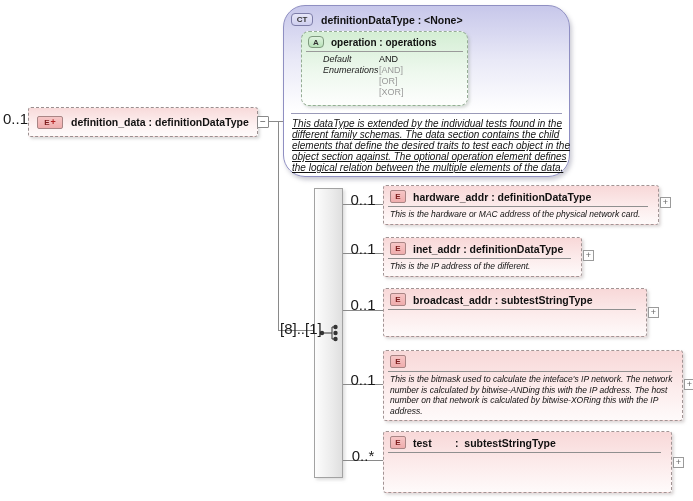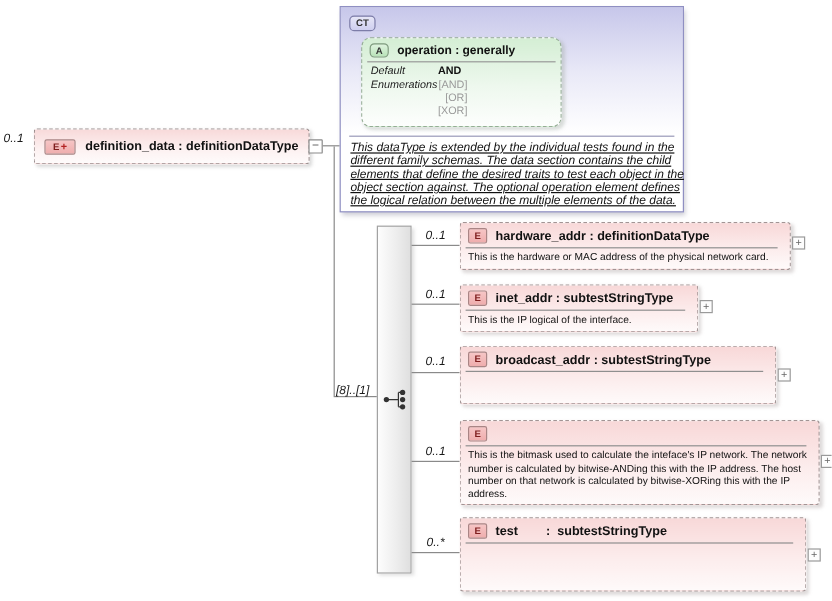--- a/index.html
+++ b/index.html
@@ -5,21 +5,21 @@
   * { margin:0; padding:0; box-sizing:border-box; }
   body { background:#ffffff; font-family:"Liberation Sans","DejaVu Sans",sans-serif; }
   .stage { position:relative; width:693px; height:501px; background:#ffffff; overflow:hidden; }
 
   
   .hline, .vline { position:absolute; background:#8a8a8a; }
   .hline { height:1px; }
   .vline { width:1px; }
 
   
-  .card { position:absolute; font-style:italic; font-size:10px; color:#1a1a1a; white-space:pre; }
+  .card { position:absolute; font-size:15px; color:#1a1a1a; white-space:pre; }
 
   
   .box-root { position:absolute; left:28px; top:107px; width:230px; height:30px;
     border:1px dashed #9b8f8f; border-radius:3px;
     background:linear-gradient(180deg,#f8dada 0%,#fdf1f1 60%,#fefbfb 100%);
     box-shadow:2px 2px 3px rgba(150,150,150,.35);
     display:flex; align-items:center; padding-left:8px; gap:8px; }
   .root-title { font-weight:bold; font-size:10.5px; color:#111; white-space:pre; }
 
   .badge-e { width:26px; height:13px; border:1px solid #a98585; border-radius:2px;
@@ -27,21 +27,21 @@
     display:flex; align-items:center; justify-content:center; gap:1px;
     font-size:8px; font-weight:bold; color:#7e1d1d; }
   .badge-e.small { width:16px; }
   .badge-e .plus-glyph { color:#b22222; font-size:9px; }
 
   .toggle { position:absolute; width:12px; height:12px; border:1px solid #8a8a8a; background:#fff;
     color:#555; font-size:10px; line-height:9px; text-align:center; border-radius:1px; }
 
   
   .ct-box { position:absolute; left:283px; top:5px; width:287px; height:172px;
-    border:1px solid #8f8fc2; border-radius:0;
+    border:1px solid #8f8fc2; border-radius:22px;
     background:linear-gradient(180deg,#c7c7ea 0%,#e9e9f7 32%,#ffffff 62%);
     box-shadow:2px 3px 4px rgba(140,140,160,.45); }
   .ct-head { display:flex; align-items:center; gap:8px; padding:7px 0 0 7px; }
   .badge-ct { width:22px; height:13px; border:1px solid #7d7da8; border-radius:4px;
     background:linear-gradient(180deg,#e6e6f7,#cfcfef);
     display:flex; align-items:center; justify-content:center;
     font-size:8px; font-weight:bold; color:#333; }
   .ct-title { font-weight:bold; font-size:10.5px; color:#111; white-space:pre; }
   .ct-sep { position:absolute; left:7px; right:7px; top:107px; border-top:1px solid #9a9ab8; }
   .ct-desc { position:absolute; left:8px; top:112px; width:278px;
@@ -52,40 +52,40 @@
     border:1px dashed #95ad95; border-radius:8px;
     background:linear-gradient(180deg,#d4eed4 0%,#eef8ee 55%,#fdfefd 100%);
     box-shadow:2px 2px 3px rgba(150,160,150,.35); }
   .attr-head { display:flex; align-items:center; gap:7px; padding:4px 0 0 6px; }
   .badge-a { width:16px; height:12px; border:1px solid #7e9a7e; border-radius:4px;
     background:linear-gradient(180deg,#dff3df,#b9e3b9);
     display:flex; align-items:center; justify-content:center;
     font-size:8px; font-weight:bold; color:#333; }
   .attr-title { font-weight:bold; font-size:10px; color:#111; white-space:pre; }
   .attr-sep { margin:3px 4px 2px 4px; border-top:1px solid #9a9a9a; }
-  .attr-row { display:flex; padding-left:7px; font-size:9px; line-height:11px; }
+  .attr-row { display:flex; padding-left:21px; font-size:9px; line-height:11px; }
   .attr-key { width:56px; font-style:italic; color:#222; flex:none; }
-  .attr-val-strong { font-weight:bold; color:#111; }
-  .attr-enums div { color:#999;text-align:right; }
+  .attr-val-strong { font-weight:normal; color:#111; }
+  .attr-enums div { color:#999; }
 
   
   .seq-bar { position:absolute; left:314px; top:188px; width:29px; height:290px;
     border:1px solid #a2a2a2; background:linear-gradient(90deg,#fdfdfd 0%,#ececec 60%,#dfdfdf 100%);
     box-shadow:2px 2px 3px rgba(160,160,160,.35); }
   .seq-icon { position:absolute; left:4px; top:134px; }
 
   
   .box-el { position:absolute; left:383px;
     border:1px dashed #a29494; border-radius:3px;
     background:linear-gradient(180deg,#f8d8d8 0%,#fcecec 55%,#fefafa 100%);
     box-shadow:2px 2px 3px rgba(160,150,150,.35); }
   .el-head { display:flex; align-items:center; gap:7px; padding:4px 4px 0 6px; }
   .el-title { font-weight:bold; font-size:10.5px; color:#111; white-space:pre; }
   .el-sep { margin:3px 10px 0 4px; border-top:1px solid #8f8f8f; }
-  .el-desc { font-size:8.5px; line-height:10.5px; color:#111;
+  .el-desc { font-style:italic; font-size:8.5px; line-height:10.5px; color:#111;
     padding:2px 6px 4px 6px; }
 
   .plus-box { position:absolute; width:11px; height:11px; border:1px solid #9a9a9a; background:#fdfdfd;
     color:#666; font-size:9px; line-height:9px; text-align:center; }
 </style>
 </head>
 <body>
 
 <div class="stage">
 
@@ -100,25 +100,26 @@
   </div>
   <div class="toggle" style="left:257px;top:116px;">−</div>
 
   <div class="hline" style="left:269px;top:121px;width:14px;"></div>
   <div class="vline" style="left:278px;top:122px;height:208px;"></div>
   <div class="hline" style="left:278px;top:330px;width:36px;"></div>
 
   <div class="ct-box">
     <div class="ct-head">
       <span class="badge-ct">CT</span>
+      <span class="ct-title">definitionDataType : &lt;None&gt;</span>
     </div>
     <div class="attr-box">
       <div class="attr-head">
         <span class="badge-a">A</span>
-        <span class="attr-title">operation : generally</span>
+        <span class="attr-title">operation : operations</span>
       </div>
       <div class="attr-sep"></div>
       <div class="attr-row">
         <span class="attr-key">Default</span>
         <span class="attr-val-strong">AND</span>
       </div>
       <div class="attr-row">
         <span class="attr-key">Enumerations</span>
         <span class="attr-enums">
           <div>[AND]</div>
@@ -163,24 +164,24 @@
       <span class="el-title">hardware_addr : definitionDataType</span>
     </div>
     <div class="el-sep"></div>
     <div class="el-desc">This is the hardware or MAC address of the physical network card.</div>
   </div>
   <div class="plus-box" style="left:660px;top:197px;">+</div>
 
   <div class="box-el" style="top:237px;width:199px;min-height:37px;">
     <div class="el-head">
       <span class="badge-e small">E</span>
-      <span class="el-title">inet_addr : subtestStringType</span>
-    </div>
-    <div class="el-sep"></div>
-    <div class="el-desc">This is the IP logical of the interface.</div>
+      <span class="el-title">inet_addr : definitionDataType</span>
+    </div>
+    <div class="el-sep"></div>
+    <div class="el-desc">This is the IP address of the different.</div>
   </div>
   <div class="plus-box" style="left:583px;top:250px;">+</div>
 
   <div class="box-el" style="top:288px;width:264px;min-height:49px;">
     <div class="el-head">
       <span class="badge-e small">E</span>
       <span class="el-title">broadcast_addr : subtestStringType</span>
     </div>
     <div class="el-sep"></div>
   </div>

